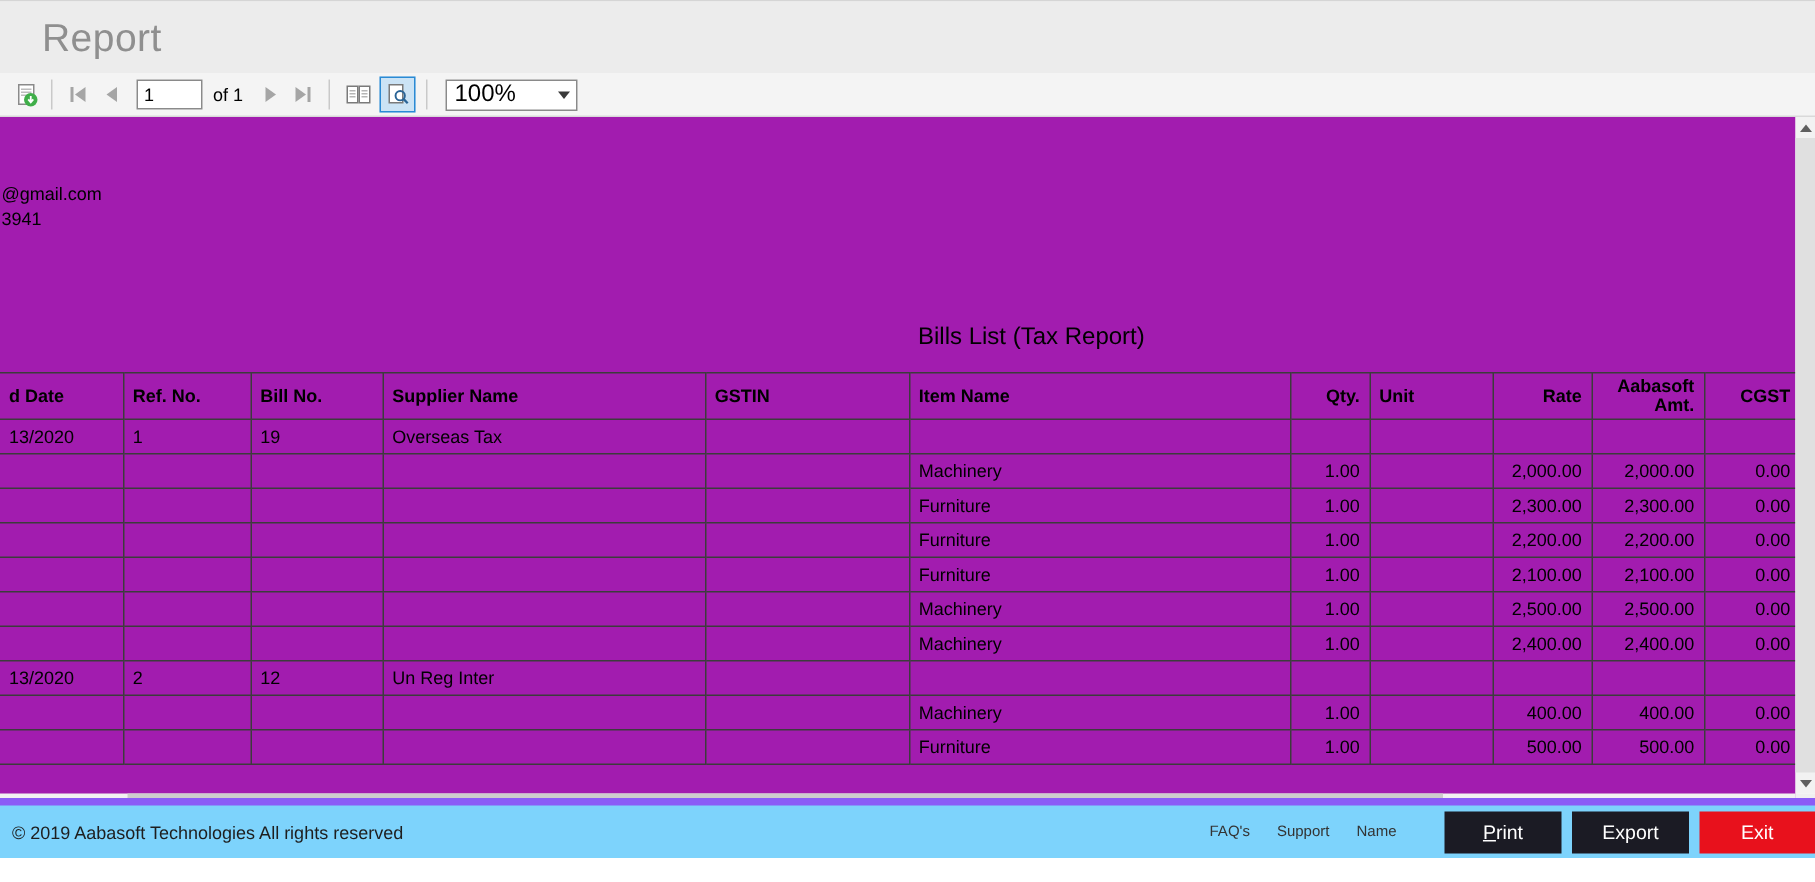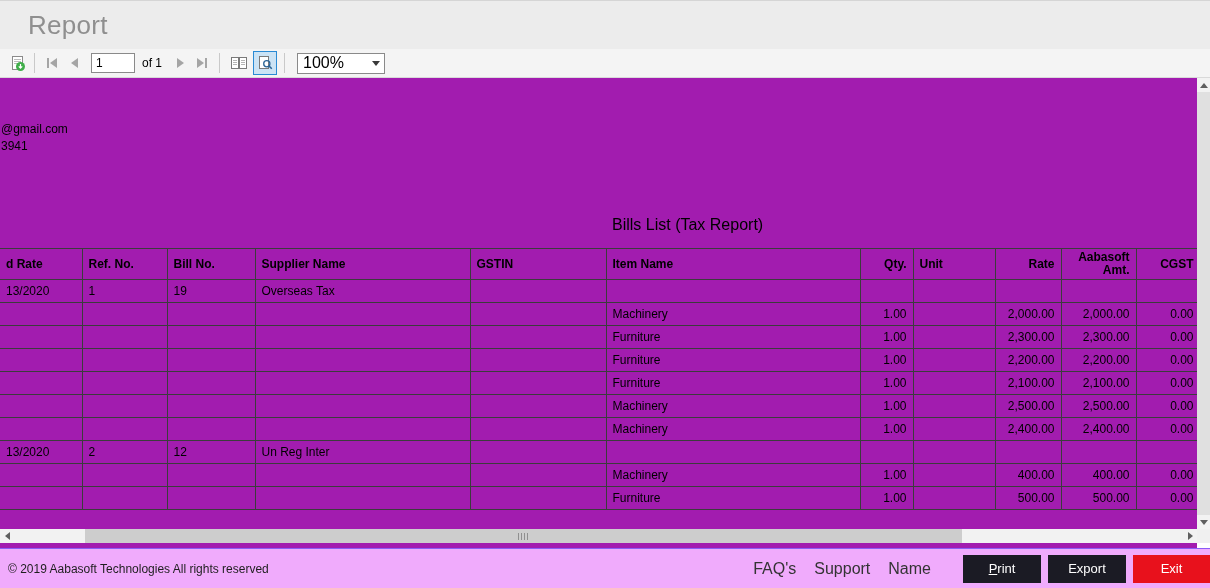--- a/index.html
+++ b/index.html
@@ -61,25 +61,25 @@
   .harrow { position:absolute; top:0; width:14px; height:14px; display:flex; align-items:center; justify-content:center; cursor:pointer; }
   .harrow.left { left:0; } .harrow.right { right:0; }
   .tri-left-s  { width:0; height:0; border-top:4px solid transparent; border-bottom:4px solid transparent; border-right:5px solid #5f5f5f; }
   .tri-right-s { width:0; height:0; border-top:4px solid transparent; border-bottom:4px solid transparent; border-left:5px solid #5f5f5f; }
   .hthumb { position:absolute; left:85px; top:0; width:877px; height:14px; background:#cdcdcd;
             display:flex; align-items:center; justify-content:center; cursor:pointer; }
   .grip { width:11px; height:7px; background:repeating-linear-gradient(90deg,#8f8f8f 0 1px, rgba(0,0,0,0) 1px 3px); }
   .scroll-corner { position:absolute; right:0; top:528px; width:13px; height:14px; background:#f0f0f0; }
 
   
-  .footer { position:absolute; left:0; bottom:0; width:100%; height:40px; background:#f0abfc;
-            border-top:1px solid #8b5cf6; display:flex; align-items:center; }
+  .footer { position:absolute; left:0; bottom:16px; width:100%; height:40px; background:#7dd3fc;
+            border-top:5px solid #8b5cf6; display:flex; align-items:center; }
   .copyright { font-size:12px; color:#1e1e1e; margin-left:8px; }
   .spacer { flex:1; }
-  .flink { font-size:16px; color:#333; margin-right:18px; cursor:pointer; }
+  .flink { font-size:10px; color:#333; margin-right:18px; cursor:pointer; }
   .flink.last { margin-right:32px; }
   .btn { height:28px; min-width:78px; border:none; color:#fff; font-size:13px; font-family:Liberation Sans, sans-serif;
          margin-right:7px; cursor:pointer; }
   .btn .lbl { display:block; }
   .btn-dark { background:#1b1b24; }
   .btn-exit { background:#e8111c; margin-right:0; min-width:77px; }
   .accel::first-letter { text-decoration:underline; }
 </style>
 </head>
 <body>
@@ -173,21 +173,21 @@
           <col style="width: 136px;">
           <col style="width: 254px;">
           <col style="width: 53px;">
           <col style="width: 82px;">
           <col style="width: 66px;">
           <col style="width: 75px;">
           <col style="width: 64px;">
         </colgroup>
       <thead>
         <tr>
-            <th class="al">d Rate</th>
+            <th class="al">d Date</th>
             <th class="al">Ref. No.</th>
             <th class="al">Bill No.</th>
             <th class="al">Supplier Name</th>
             <th class="al">GSTIN</th>
             <th class="al">Item Name</th>
             <th class="ar">Qty.</th>
             <th class="al">Unit</th>
             <th class="ar">Rate</th>
             <th class="ar">Aabasoft Amt.</th>
             <th class="ar">CGST</th>

